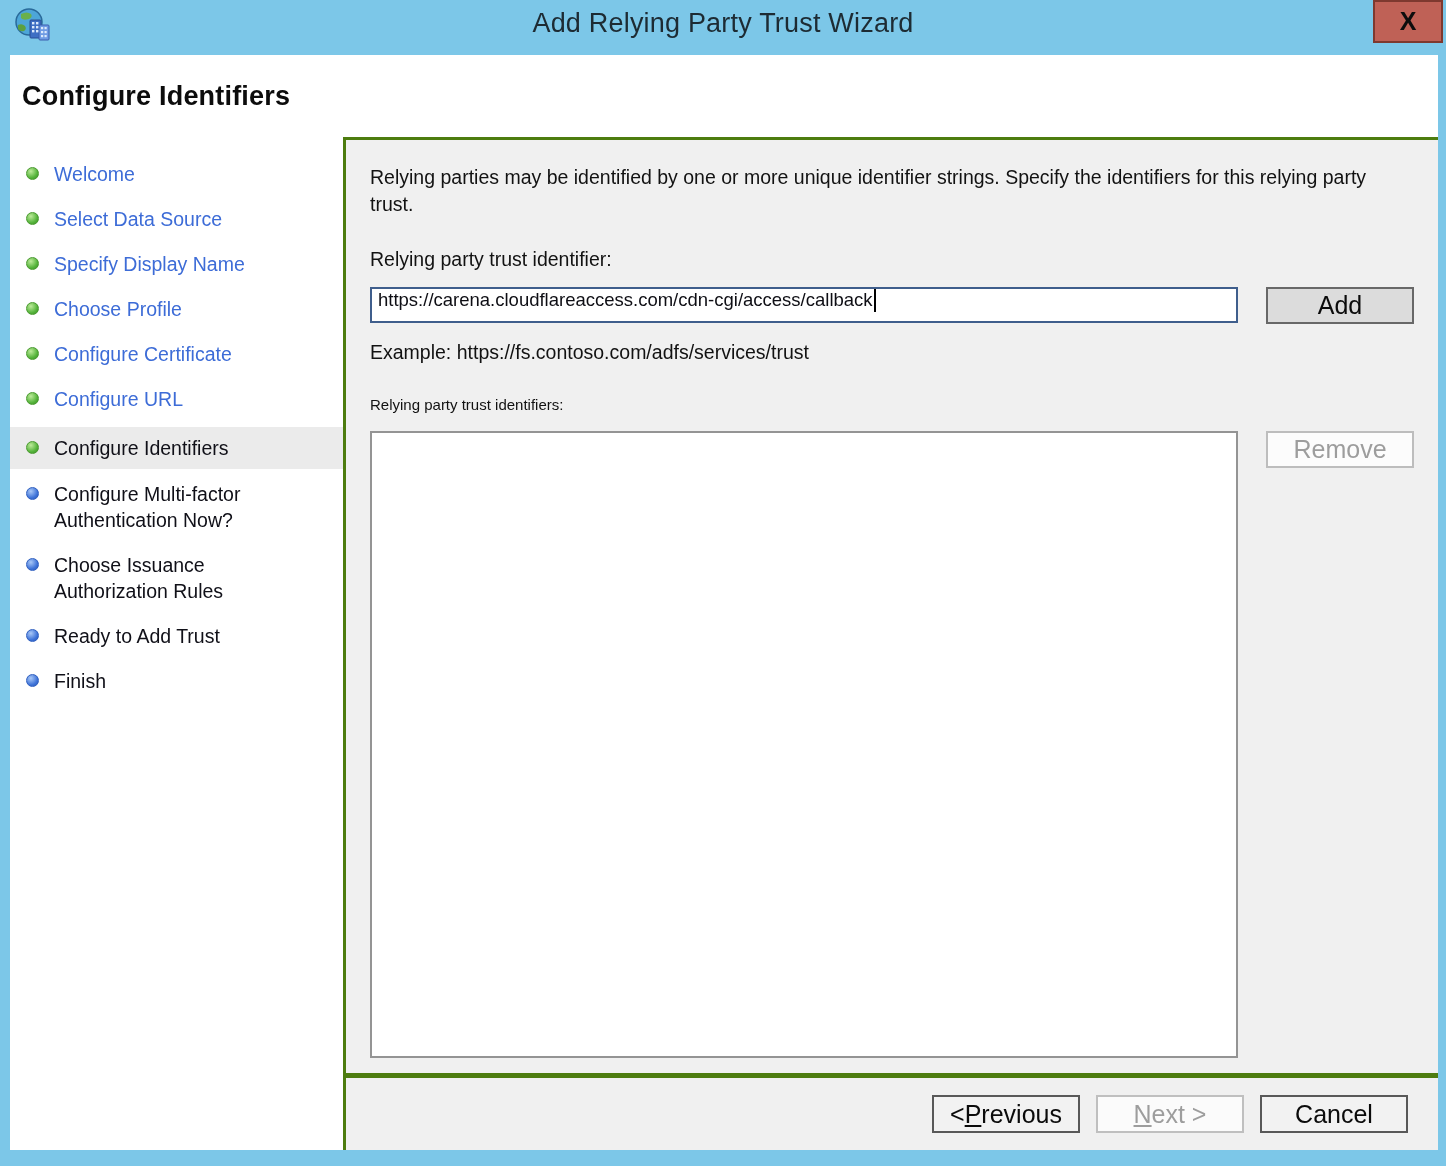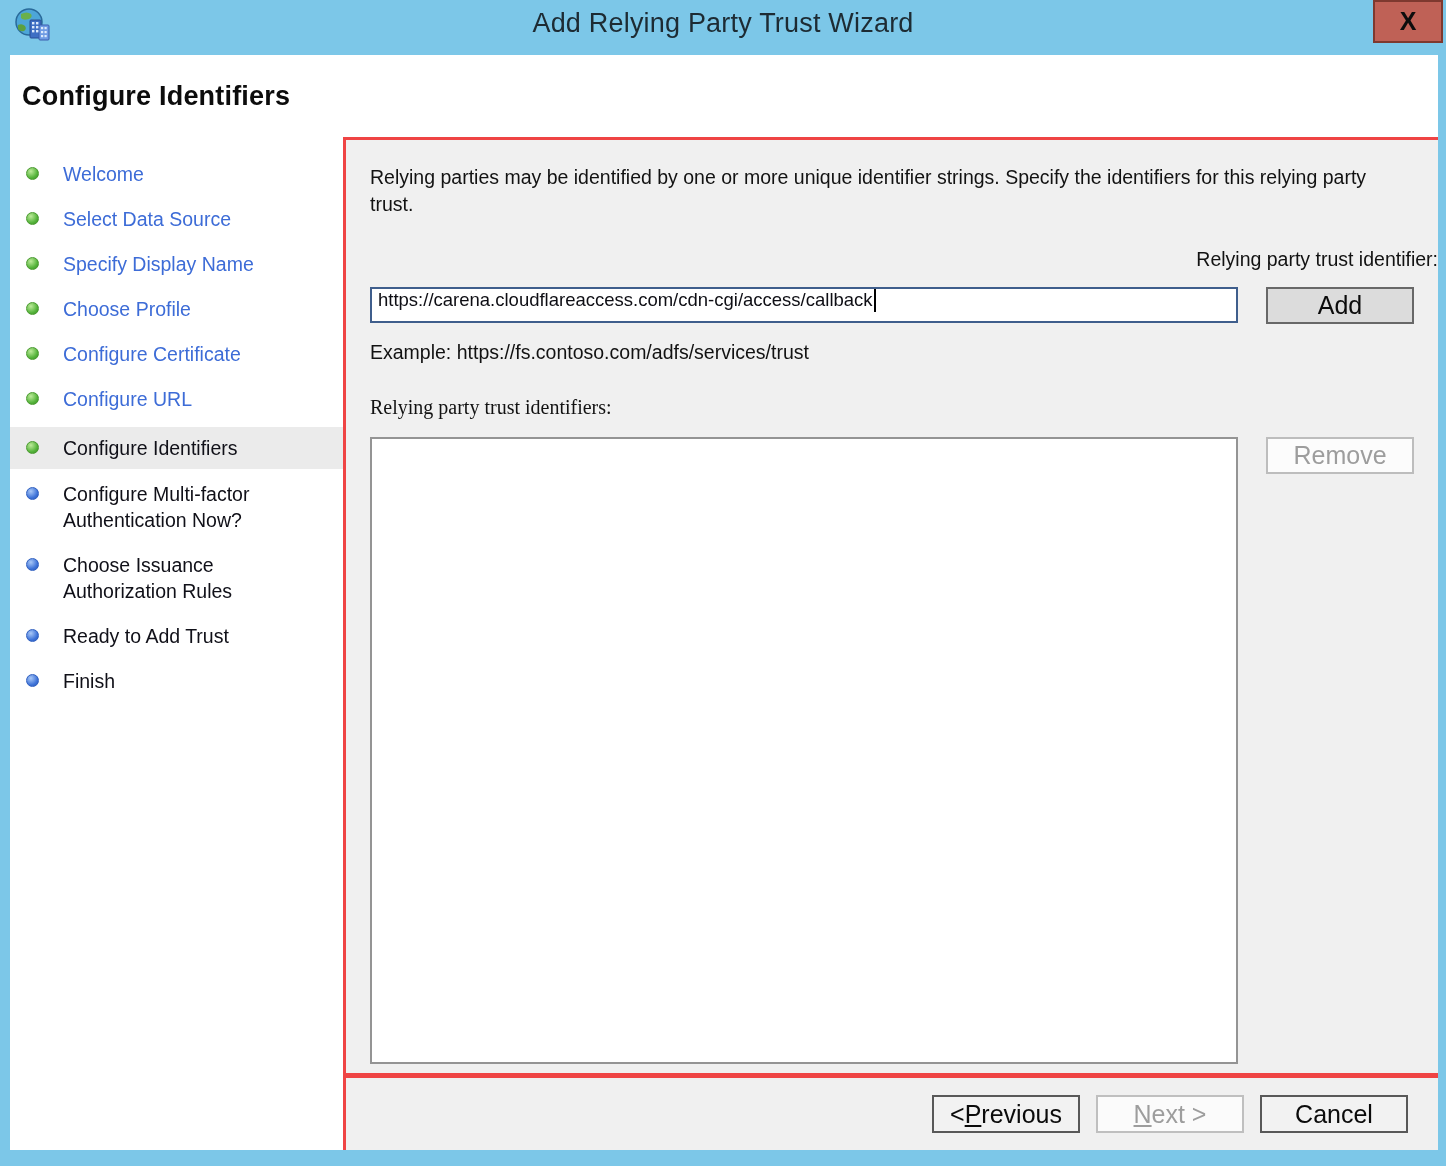--- a/index.html
+++ b/index.html
@@ -24,42 +24,42 @@
   .close-btn {
     position:absolute; top:0; right:3px; width:70px; height:43px;
     background:#bf6156; border:2px solid #7e392f;
     color:#0d0d0d; font-size:25px; font-weight:bold;
     display:flex; align-items:center; justify-content:center;
     font-family:"Liberation Sans", sans-serif; cursor:pointer; line-height:1;
   }
   
   .window {
     position:absolute; left:10px; top:55px; width:1428px; height:1095px;
-    background:#ef4444;
+    background:#4d7c0f;
   }
   .page-header {
     position:absolute; left:0; top:0; right:0; height:82px; background:#fff;
   }
   .page-title {
     position:absolute; left:12px; top:26px;
     font-size:27px; font-weight:bold; color:#0c0c0c; letter-spacing:.2px;
   }
   
   .sidebar {
     position:absolute; left:0; top:82px; width:333px; bottom:0; background:#fff;
   }
   .steps-header {
     height:46px; padding-left:14px; display:flex; align-items:center;
     background:linear-gradient(#fdfdfd,#f1f1f1);
     border-top:1px solid #e8e8e8; border-bottom:1px solid #d6d6d6;
     font-size:21px; font-weight:bold; color:#050505;
   }
   .steps-list { padding:24px 6px 0 16px; }
   .step {
-    display:flex; gap:24px; margin-bottom:19px;
+    display:flex; gap:15px; margin-bottom:19px;
     font-size:19.5px; line-height:26px;
   }
   .step .dot {
     width:13px; height:13px; border-radius:50%; flex:none; margin-top:6px;
   }
   .step.done .dot, .step.current .dot {
     background:radial-gradient(circle at 35% 30%, #bdeb9a, #54b33a 62%, #3c8d26);
     border:1px solid #4a9a30;
   }
   .step.todo .dot {
@@ -75,21 +75,21 @@
   .step.todo .step-label { max-width:250px; }
   
   .main {
     position:absolute; left:336px; top:85px; width:1092px; height:933px;
     background:#f0f0f0; padding:24px 0 0 24px;
   }
   .intro {
     width:1024px; font-size:19.5px; line-height:27px; color:#121212;
     margin-bottom:30px;
   }
-  .field-label { font-size:19.5px; color:#121212; margin-bottom:16px;text-align:right; }
+  .field-label { font-size:19.5px; color:#121212; margin-bottom:16px; }
   .row { display:flex; align-items:flex-start; }
   .text-input {
     width:868px; height:36px; background:#fff;
     border:2px solid #3f5e8c;
     display:flex; align-items:flex-start; padding-left:6px;
     font-size:18.5px; color:#0e0e14; white-space:nowrap; overflow:hidden;
     cursor:text;
   }
   .caret { width:2px; height:23px; background:#000; margin-left:1px; flex:none; }
   .btn {
@@ -99,21 +99,21 @@
   }
   .btn-add {
     margin-left:28px;
     background:#dcdcdc; border:2px solid #686868;
   }
   .btn-remove {
     margin-left:28px;
     background:#fcfcfc; border:2px solid #bdbdbd; color:#9d9d9d;
   }
   .example { font-size:19.5px; color:#121212; margin-top:17px; }
-  .list-label { font-size:20px; color:#121212; margin-top:32px; margin-bottom:18px;font-family:Liberation Serif, serif; }
+  .list-label { font-size:15px; color:#121212; margin-top:32px; margin-bottom:18px; }
   .listbox {
     width:868px; height:627px; background:#fff; border:2px solid #949494;
     overflow:auto;
   }
   
   .footer {
     position:absolute; left:336px; top:1023px; width:1092px; height:72px;
     background:#f0f0f0;
     display:flex; align-items:center; justify-content:flex-end;
     gap:16px; padding-right:30px;

